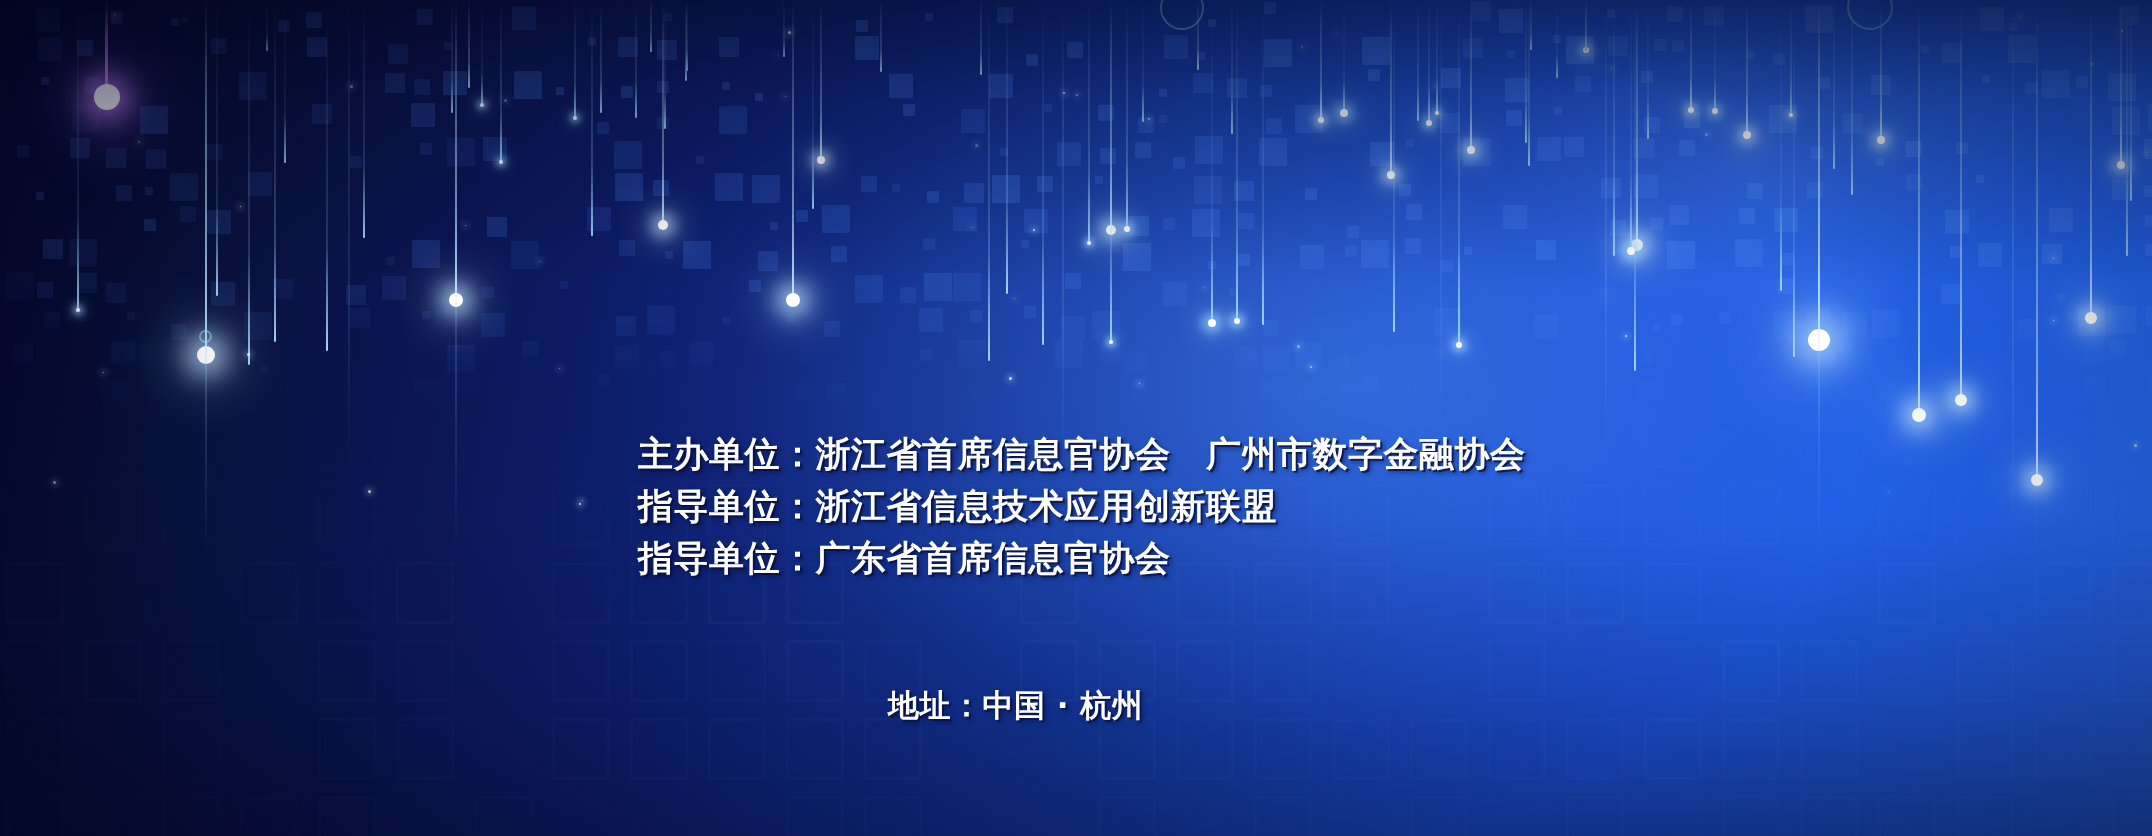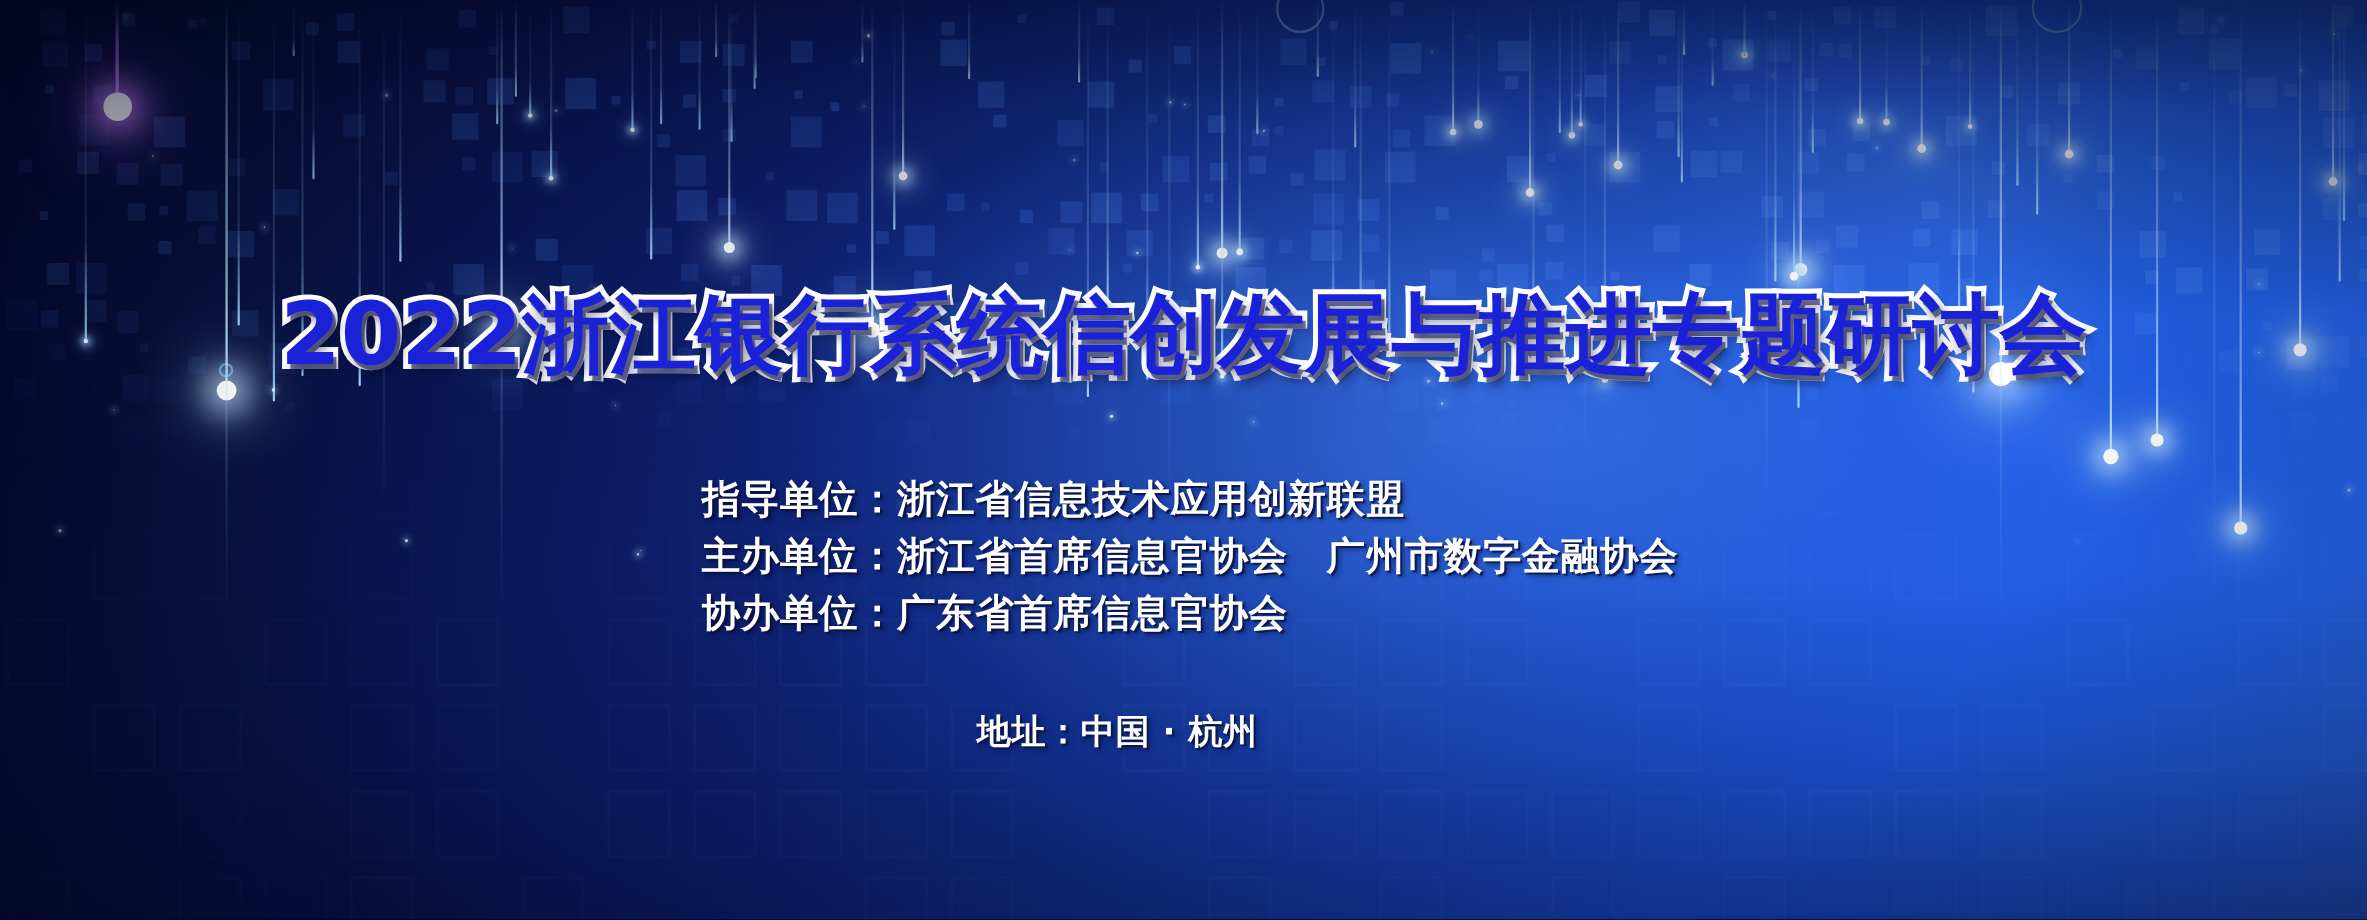--- a/index.html
+++ b/index.html
@@ -120,21 +120,21 @@
     letter-spacing:0.5px;
     text-shadow:
       2px 2px 0 rgba(8,16,64,0.75),
       3px 3px 5px rgba(4,10,48,0.55);
     font-family:"DejaVu Sans","Liberation Sans",sans-serif;
   }
 
   #infoblock{
     position:absolute;
     left:888px;
-    top:642px;
+    top:682px;
     text-align:center;
   }
   #infoblock .iline{
     font-size:31px;
     font-weight:700;
     color:#ffffff;
     line-height:46px;
     white-space:pre;
     letter-spacing:0.5px;
     text-shadow:
@@ -943,25 +943,24 @@
       <div style="position: absolute; left: 788px; top: 31px; width: 3px; height: 3px; border-radius: 50%; background: rgb(255, 255, 255); opacity: 0.9; box-shadow: rgba(190, 225, 255, 0.55) 0px 0px 6px 2px;"></div>
       <div style="position: absolute; left: 540px; top: 261px; width: 1px; height: 1px; border-radius: 50%; background: rgb(255, 255, 255); opacity: 0.52; box-shadow: rgba(190, 225, 255, 0.55) 0px 0px 6px 2px;"></div>
       <div style="position: absolute; left: 785px; top: 96px; width: 1px; height: 1px; border-radius: 50%; background: rgb(255, 255, 255); opacity: 0.68; box-shadow: rgba(190, 225, 255, 0.55) 0px 0px 6px 2px;"></div>
       <div style="position: absolute; left: 504px; top: 99px; width: 3px; height: 3px; border-radius: 50%; background: rgb(255, 255, 255); opacity: 0.39; box-shadow: rgba(190, 225, 255, 0.55) 0px 0px 6px 2px;"></div>
       <div style="position: absolute; left: 820px; top: 456px; width: 3px; height: 3px; border-radius: 50%; background: rgb(255, 255, 255); opacity: 0.37; box-shadow: rgba(190, 225, 255, 0.55) 0px 0px 6px 2px;"></div>
       <div style="position: absolute; left: 972px; top: 227px; width: 1px; height: 1px; border-radius: 50%; background: rgb(255, 255, 255); opacity: 0.47; box-shadow: rgba(190, 225, 255, 0.55) 0px 0px 6px 2px;"></div>
     </div>
   <div class="layer bg-vshade"></div>
   <div class="layer bg-vignette"></div>
 
-  <h1 id="title" style="font-size: 79.04px; -webkit-text-stroke-width: 9.1px;">2022浙江银行系统信创发展与推进专题研讨会</h1>
 
   <div id="orgblock">
+    <div class="oline">主办单位：浙江省首席信息官协会　广州市数字金融协会</div>
     <div class="oline">指导单位：浙江省信息技术应用创新联盟</div>
-    <div class="oline">主办单位：浙江省首席信息官协会　广州市数字金融协会</div>
-    <div class="oline">协办单位：广东省首席信息官协会</div>
+    <div class="oline">指导单位：广东省首席信息官协会</div>
   </div>
 
   <div id="infoblock">
     <div class="iline">地址：中国 · 杭州</div>
   </div>
 
 </div>
 
 </body></html>

